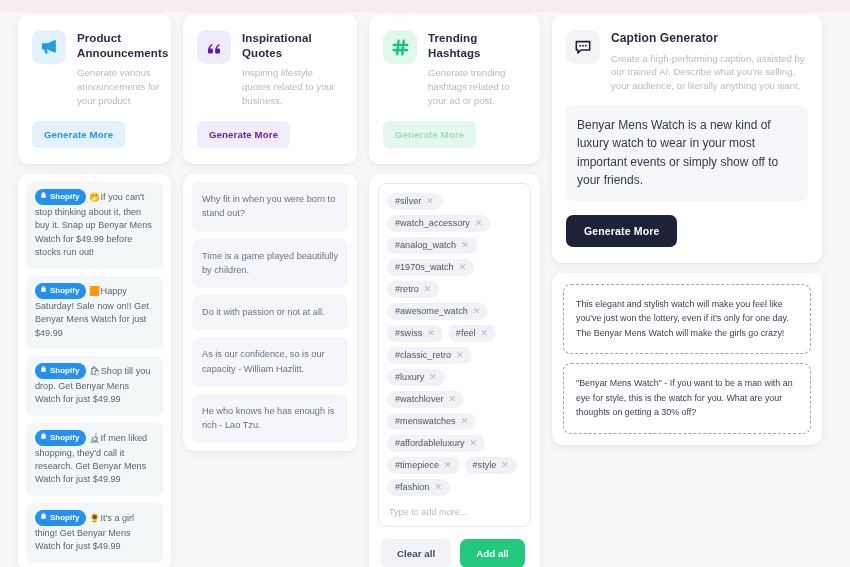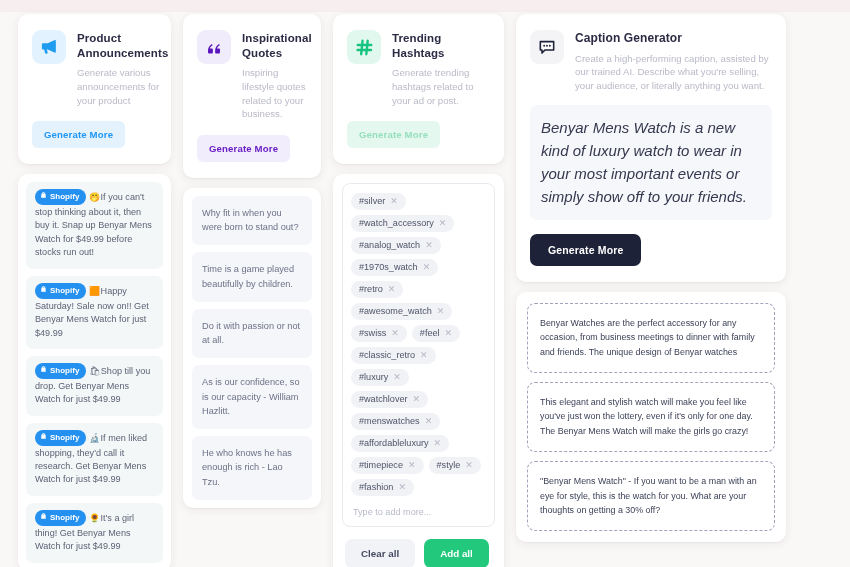--- a/index.html
+++ b/index.html
@@ -18,21 +18,21 @@
     display: flex;
     gap: 12px;
     padding: 14px 12px 14px 18px;
     height: 567px;
     align-items: flex-start;
   }
 
   
   .col { display: flex; flex-direction: column; gap: 10px; }
   .col-1 { width: 153px; }
-  .col-2 { width: 138px; }
+  .col-2 { width: 174px; }
   .col-3 { width: 171px; }
   .col-4 { width: 270px; }
 
   .panel {
     background: #ffffff;
     border-radius: 10px;
     box-shadow: 0 2px 10px rgba(40,30,60,.07), 0 1px 2px rgba(40,30,60,.04);
   }
 
   
@@ -71,21 +71,21 @@
 
   
   .hdr-wide .hdr-title { font-size: 12px; }
   .hdr-wide .hdr-desc { font-size: 9.6px; }
 
   .cap-input {
     margin-top: 12px;
     background: #f6f7fa;
     border-radius: 7px;
     padding: 11px 11px;
-    font-size: 15px; color: #35384e; line-height: 1.55; font-style: italic;
+    font-size: 12px; color: #35384e; line-height: 1.55;
   }
 
   
   .list { padding: 8px 8px; display: flex; flex-direction: column; gap: 7px; }
   .msg {
     background: #f4f7f8; border-radius: 7px;
     padding: 8px 9px 9px 9px;
     font-size: 9.1px; color: #5d6275; line-height: 1.48;
   }
   .badge {
@@ -344,19 +344,18 @@
         <div class="hdr-texts">
           <div class="hdr-title">Caption Generator</div>
           <div class="hdr-desc">Create a high-performing caption, assisted by our trained AI. Describe what you're selling, your audience, or literally anything you want.</div>
         </div>
       </div>
       <div class="cap-input">Benyar Mens Watch is a new kind of luxury watch to wear in your most important events or simply show off to your friends.</div>
       <button class="gen-btn gen-dark">Generate More</button>
     </div>
 
     <div class="panel results">
-      <div class="result">Benyar Watches are the perfect accessory for any occasion, from business meetings to dinner with family and friends. The unique design of Benyar watches</div>
       <div class="result">This elegant and stylish watch will make you feel like you've just won the lottery, even if it's only for one day. The Benyar Mens Watch will make the girls go crazy!</div>
       <div class="result">"Benyar Mens Watch" - If you want to be a man with an eye for style, this is the watch for you. What are your thoughts on getting a 30% off?</div>
     </div>
   </div>
 
 </div>
 
 </body></html>

